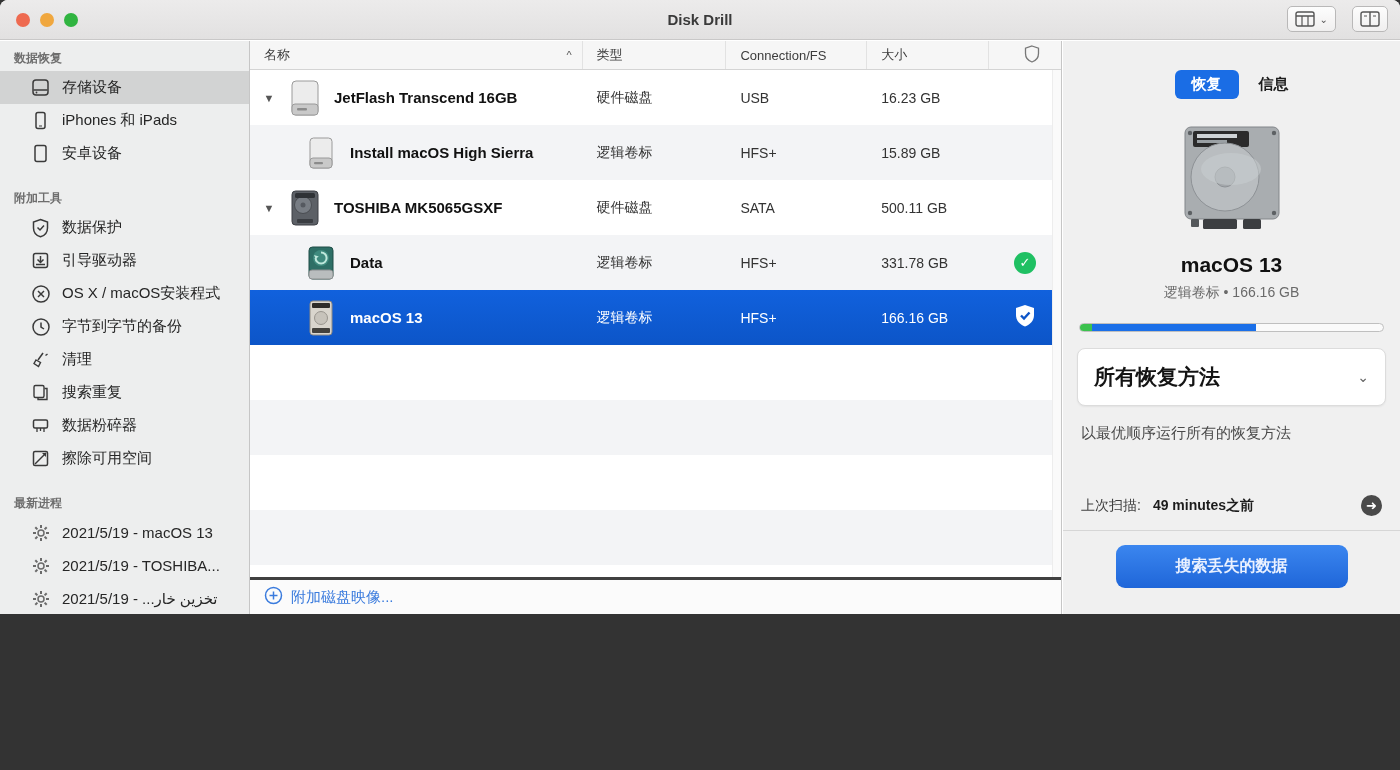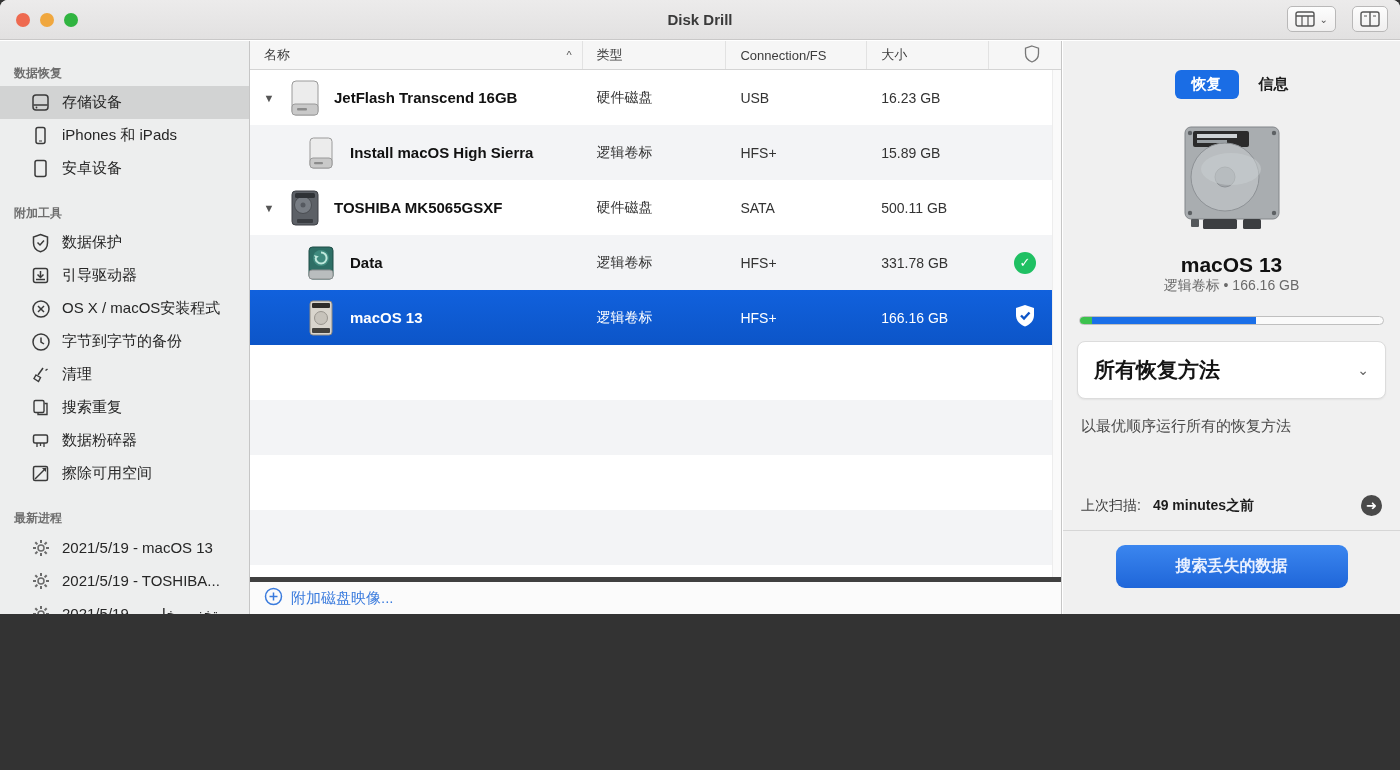--- a/index.html
+++ b/index.html
@@ -15,21 +15,21 @@
   .tl { width:14px; height:14px; border-radius:50%; }
   .tl.red{ background:#ee6a50; } .tl.yellow{ background:#f0a73e; } .tl.green{ background:#30b440; }
   .win-title { position:absolute; left:0; right:0; text-align:center; font-size:15px; font-weight:bold; color:#3a3a3a; }
   .tb-buttons { position:absolute; right:12px; top:6px; display:flex; gap:16px; }
   .tb-btn { height:26px; background:linear-gradient(#fdfdfd,#f0efef); border:1px solid #b9b8b8;
     border-radius:5px; display:flex; align-items:center; padding:0 7px; gap:5px; }
   .tb-btn svg { display:block; }
 
   
   .sidebar { position:absolute; top:41px; left:0; width:250px; bottom:0;
-    background:#edeeee; border-right:1px solid #c6c6c6; padding-top:16px; overflow:hidden; }
+    background:#edeeee; border-right:1px solid #c6c6c6; padding-top:1px; overflow:hidden; }
   .content { position:absolute; top:41px; left:250px; width:812px; bottom:0; background:#fff; border-right:1px solid #c6c6c6; }
   .inspector { position:absolute; top:41px; left:1063px; width:337px; bottom:0; background:#f0f0f0;
     display:flex; flex-direction:column; }
 
   
   .sb-header { font-size:12px; font-weight:bold; color:#6e6e6e; padding:8px 0 4px 14px; }
   .sb-item { height:33px; display:flex; align-items:center; padding-left:30px; gap:11px;
     font-size:15px; color:#262626; white-space:nowrap; }
   .sb-item.selected { background:#d2d3d3; }
   .sb-ic { width:21px; height:21px; flex:0 0 21px; display:flex; align-items:center; justify-content:center; }
@@ -56,33 +56,33 @@
   .cell.c-size{ width:122px; padding-left:14px; font-size:14px; color:#333; }
   .trow.selected .cell.c-type, .trow.selected .cell.c-fs, .trow.selected .cell.c-size { color:#fff; }
   .cell.c-shield{ width:72px; justify-content:center; }
   .disc { width:14px; color:#555; font-size:11px; text-align:center; flex:0 0 14px; }
   .indent { width:30px; flex:0 0 30px; }
   .drive-ic { width:38px; height:40px; flex:0 0 38px; display:flex; align-items:center; justify-content:center; }
   .row-name { font-weight:bold; color:#111; }
   .trow.selected .row-name { color:#fff; }
 
   .tfoot { position:absolute; left:0; right:0; bottom:0; height:37px; background:#fbfbfb;
-    border-top:5px solid #404040; display:flex; align-items:center; padding-left:14px; gap:8px; }
+    border-top:3px solid #404040; display:flex; align-items:center; padding-left:14px; gap:8px; }
   .attach-link { color:#3a7bdd; font-size:15px; display:flex; align-items:center; gap:8px; }
 
   .badge-green { width:22px; height:22px; border-radius:50%; background:#1fc063; color:#fff;
     font-size:13px; font-weight:bold; display:flex; align-items:center; justify-content:center; }
 
   
   .tabs { margin-top:29px; display:flex; justify-content:center; align-items:center; gap:20px; }
   .tab-pill { background:#1a6de5; color:#fff; font-size:15px; font-weight:bold; padding:5px 17px; border-radius:6px; }
   .tab-plain { color:#1c1c1c; font-size:15px; font-weight:bold; }
   .device-img { margin:26px auto 0; }
   .dev-name { text-align:center; font-size:21px; font-weight:bold; color:#111; margin-top:16px; }
-  .dev-sub { text-align:center; font-size:14px; color:#6a6a6a; }
+  .dev-sub { text-align:center; font-size:14px; color:#6a6a6a; margin-top:7px; }
   .progress { margin:21px 16px 0; height:9px; border:1px solid #bfbfbf; border-radius:5px; background:#fafafa;
     display:flex; overflow:hidden; }
   .pg-green { background:#3cc24e; } .pg-blue { background:#1a6fe8; }
   .method-card { margin:16px 14px 0; background:#fff; border:1px solid #dcdcdc; border-radius:8px;
     padding:14px 16px; display:flex; align-items:center; justify-content:space-between;
     box-shadow:0 1px 2px rgba(0,0,0,.06); }
   .method-label { font-size:21px; font-weight:bold; color:#141414; }
   .chev { color:#666; font-size:14px; }
   .method-desc { margin:18px 18px 0; font-size:15px; color:#4a4a4a; }
   .spacer { flex:1; }

